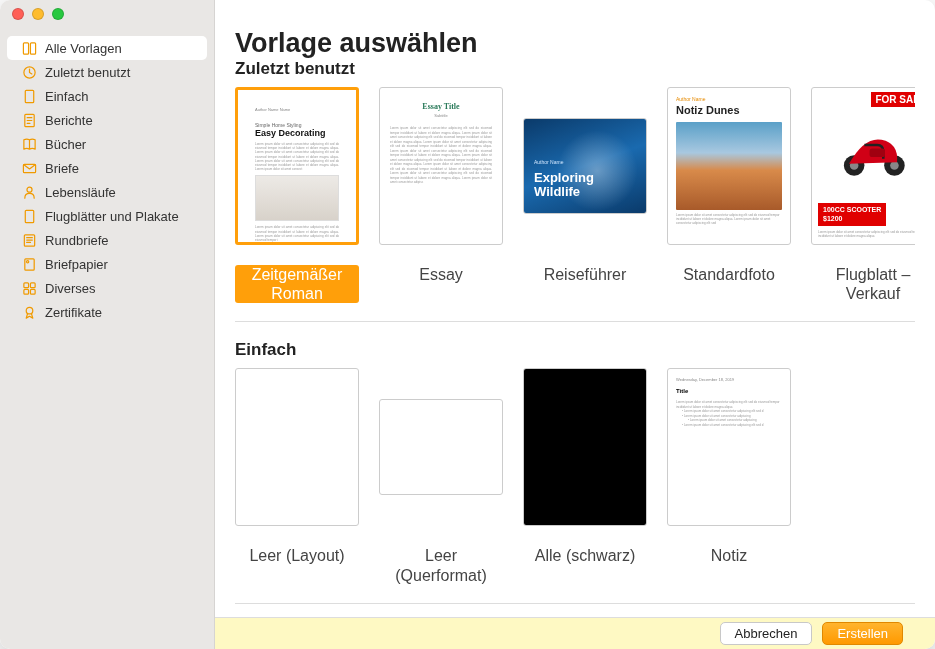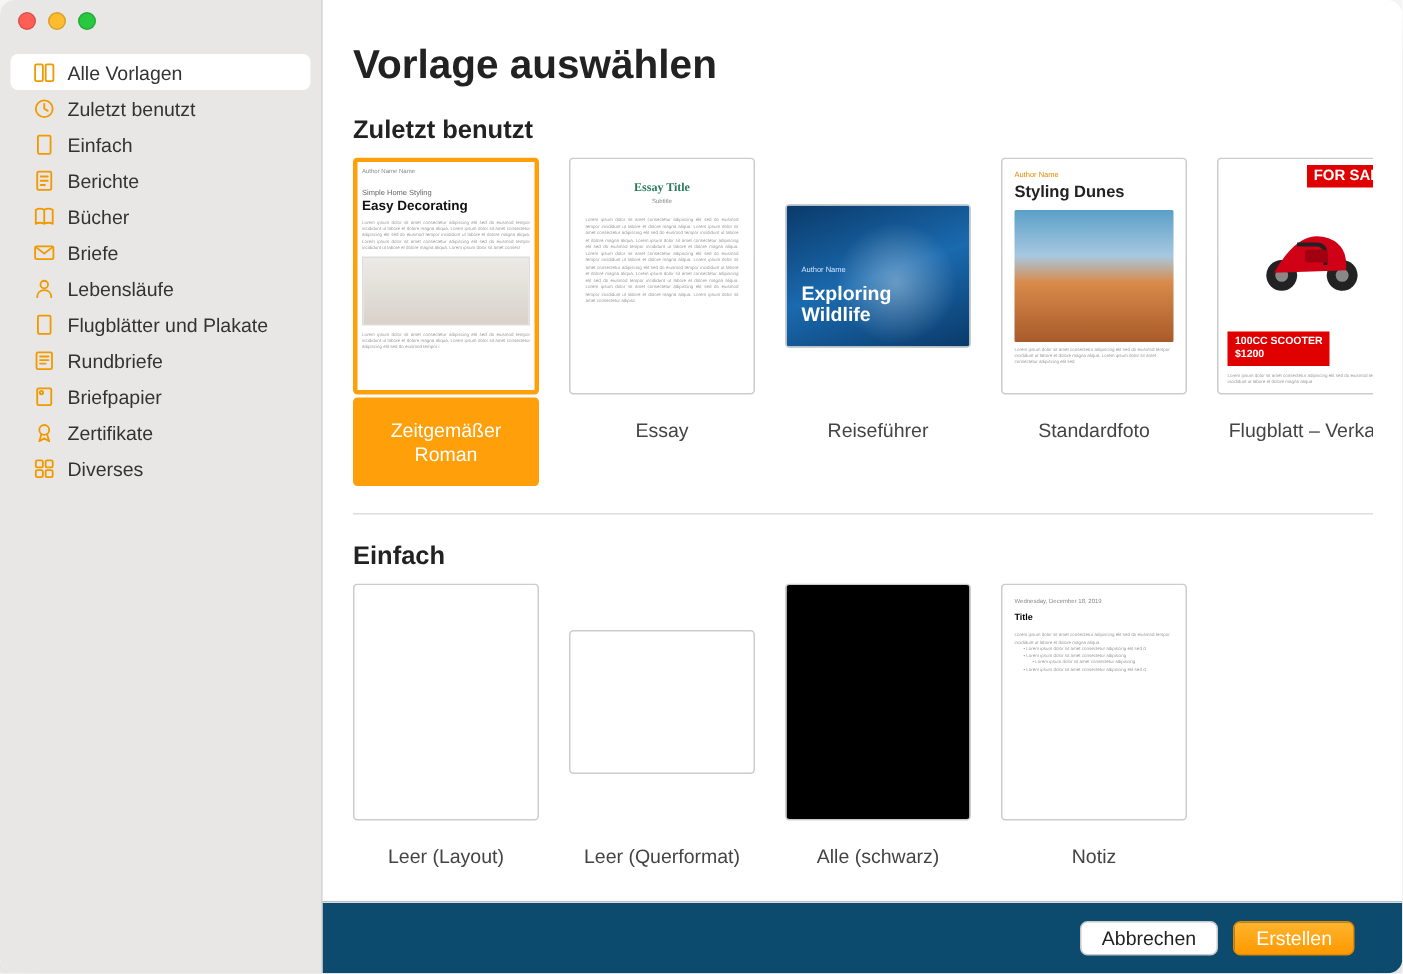--- a/index.html
+++ b/index.html
@@ -54,21 +54,20 @@
     display: flex; flex-direction: column;
     overflow: hidden;
   }
   .content {
     flex: 1;
     overflow-y: auto;
     padding: 28px 20px 10px 20px;
   }
   .page-title {
     font-size: 27px; font-weight: 700;
-    margin-bottom: 18px;
     color: #222;
   }
   .section-title {
     font-size: 17px; font-weight: 700;
     margin-bottom: 8px;
     color: #222;
   }
   .templates-row {
     display: flex;
     gap: 20px;
@@ -87,25 +86,25 @@
     width: 124px; height: 158px;
     border: 1px solid #ccc;
     border-radius: 3px;
     background: #fff;
     overflow: hidden;
     position: relative;
   }
   .thumb.landscape { height: 96px; margin-top: 31px; margin-bottom: 31px; }
   .thumb.selected { border: 3px solid #ff9f0a; }
   .template-label {
-    font-size: 13px;
+    font-size: 16px;
     text-align: center;
-    margin-top: 2px;
+    margin-top: 20px;
     color: #444;
-    padding: 14px 6px;
+    padding: 0 6px;
     border-radius: 3px;
     line-height: 1.2;
     max-width: 130px;
   }
   .template-label.selected {
     background: #ff9f0a; color: #fff;
   }
   .th-essay { text-align: center; padding-top: 14px; }
   .th-essay .et { font-family: Georgia, serif; font-size: 8px; color: #2a7a5a; font-weight: 600; }
   .th-essay .sub { font-size: 4px; color: #888; margin-top: 2px; }
@@ -122,40 +121,40 @@
   .th-photo .pimg { margin-top: 6px; height: 88px; background: linear-gradient(180deg, #5aa0c8 0%, #a8c8e0 35%, #d88a4a 55%, #a85a2a 100%); border-radius: 1px; }
   .th-photo .pcap { font-size: 3px; color: #999; margin-top: 4px; line-height: 1.3; }
 
   .th-flyer { position: relative; }
   .th-flyer .fsale { position: absolute; top: 4px; right: 4px; background: #e00000; color: #fff; font-size: 10px; font-weight: 800; padding: 2px 4px; }
   .th-flyer .fimg { position: absolute; top: 28px; left: 8px; right: 8px; height: 70px; display:flex; align-items:center; justify-content:center; }
   .th-flyer .fimg svg { width: 90px; height: 60px; }
   .th-flyer .fprice { position: absolute; bottom: 18px; left: 6px; background: #e00000; color: #fff; font-size: 7px; font-weight: 700; padding: 3px 5px; line-height: 1.2; }
   .th-flyer .fline { position: absolute; bottom: 6px; left: 6px; right: 6px; font-size: 3px; color: #999; }
 
-  .th-roman { padding: 3px; }
+  .th-roman { padding: 17px; }
   .th-roman .ra { font-size: 4px; color: #888; }
   .th-roman .rs { font-size: 5px; color: #666; margin-top: 10px; }
   .th-roman .rt { font-size: 9px; font-weight: 800; color: #111; }
   .th-roman .rbody { font-size: 3px; color: #999; line-height: 1.4; margin-top: 4px; text-align: justify; }
   .th-roman .rimg { margin-top: 4px; height: 46px; background: linear-gradient(180deg,#edeae6 0%, #d8d2ca 100%); border: 1px solid #ddd; }
 
   .th-black { background: #000; }
   .th-note { padding: 8px; }
   .th-note .nd { font-size: 4px; color: #888; }
   .th-note .nt { font-size: 6px; font-weight: 700; margin-top: 6px; }
   .th-note .nb { font-size: 3px; color: #999; margin-top: 6px; line-height: 1.5; }
   .th-note .nb .bullet { margin-left: 6px; }
 
   .footer {
-    height: 48px;
+    height: 32px;
     border-top: 1px solid #ddd;
     display: flex; align-items: center; justify-content: flex-end;
     padding: 0 32px; gap: 10px;
-    background: #0c4a6e;
+    background: #fef9c3;
   }
   .btn {
     font-size: 13px;
     padding: 3px 14px;
     border-radius: 5px;
     border: 1px solid #c8c8c8;
     background: #fff;
     cursor: pointer;
     color: #222;
   }
@@ -261,36 +260,36 @@
           <svg viewBox="0 0 16 16">
             <rect x="3" y="2" width="10" height="12" rx="1" stroke="#f09a00" stroke-width="1.3" fill="none" stroke-linecap="round" stroke-linejoin="round"></rect>
             <circle cx="6" cy="5" r="1.2" stroke="#f09a00" stroke-width="1.3" fill="none" stroke-linecap="round" stroke-linejoin="round"></circle>
           </svg>
         </span>
         <span>Briefpapier</span>
       </div>
       <div class="sidebar-item">
         <span class="sidebar-icon">
           <svg viewBox="0 0 16 16">
-            <circle cx="8" cy="6" r="3.5" stroke="#f09a00" stroke-width="1.3" fill="none" stroke-linecap="round" stroke-linejoin="round"></circle>
-            <path d="M6 9l-1.5 5L8 12l3.5 2L10 9" stroke="#f09a00" stroke-width="1.3" fill="none" stroke-linecap="round" stroke-linejoin="round"></path>
-          </svg>
-        </span>
-        <span>Zertifikate</span>
-      </div>
-      <div class="sidebar-item">
-        <span class="sidebar-icon">
-          <svg viewBox="0 0 16 16">
             <rect x="2" y="2" width="5" height="5" rx="1" stroke="#f09a00" stroke-width="1.3" fill="none" stroke-linecap="round" stroke-linejoin="round"></rect>
             <rect x="9" y="2" width="5" height="5" rx="1" stroke="#f09a00" stroke-width="1.3" fill="none" stroke-linecap="round" stroke-linejoin="round"></rect>
             <rect x="2" y="9" width="5" height="5" rx="1" stroke="#f09a00" stroke-width="1.3" fill="none" stroke-linecap="round" stroke-linejoin="round"></rect>
             <rect x="9" y="9" width="5" height="5" rx="1" stroke="#f09a00" stroke-width="1.3" fill="none" stroke-linecap="round" stroke-linejoin="round"></rect>
           </svg>
         </span>
         <span>Diverses</span>
+      </div>
+      <div class="sidebar-item">
+        <span class="sidebar-icon">
+          <svg viewBox="0 0 16 16">
+            <circle cx="8" cy="6" r="3.5" stroke="#f09a00" stroke-width="1.3" fill="none" stroke-linecap="round" stroke-linejoin="round"></circle>
+            <path d="M6 9l-1.5 5L8 12l3.5 2L10 9" stroke="#f09a00" stroke-width="1.3" fill="none" stroke-linecap="round" stroke-linejoin="round"></path>
+          </svg>
+        </span>
+        <span>Zertifikate</span>
       </div>
     </div>
 
   <div class="main">
     <div class="content">
       <div class="page-title">Vorlage auswählen</div>
       <div id="sections">
           <div class="section-title">Zuletzt benutzt</div>
           <div class="templates-row">
             <div class="template">
@@ -322,21 +321,21 @@
                   <div class="ta">Author Name</div>
                   <div class="tt">Exploring<br>Wildlife</div>
                 </div>
               </div>
               <div class="template-label">Reiseführer</div>
             </div>
             <div class="template">
               <div class="thumb">
                 <div class="th-photo">
                   <div class="pa">Author Name</div>
-                  <div class="pt">Styling Dunes</div>
+                  <div class="pt">Notiz Dunes</div>
                   <div class="pimg"></div>
                   <div class="pcap">Lorem ipsum dolor sit amet consectetur adipiscing elit sed do eiusmod tempor incididunt ut labore et dolore magna aliqua. Lorem ipsum dolor sit amet consectetur adipiscing elit sed</div>
                 </div>
               </div>
               <div class="template-label">Standardfoto</div>
             </div>
             <div class="template">
               <div class="thumb">
                 <div class="th-flyer" style="width:100%;height:100%">
                   <div class="fsale">FOR SALE</div>

